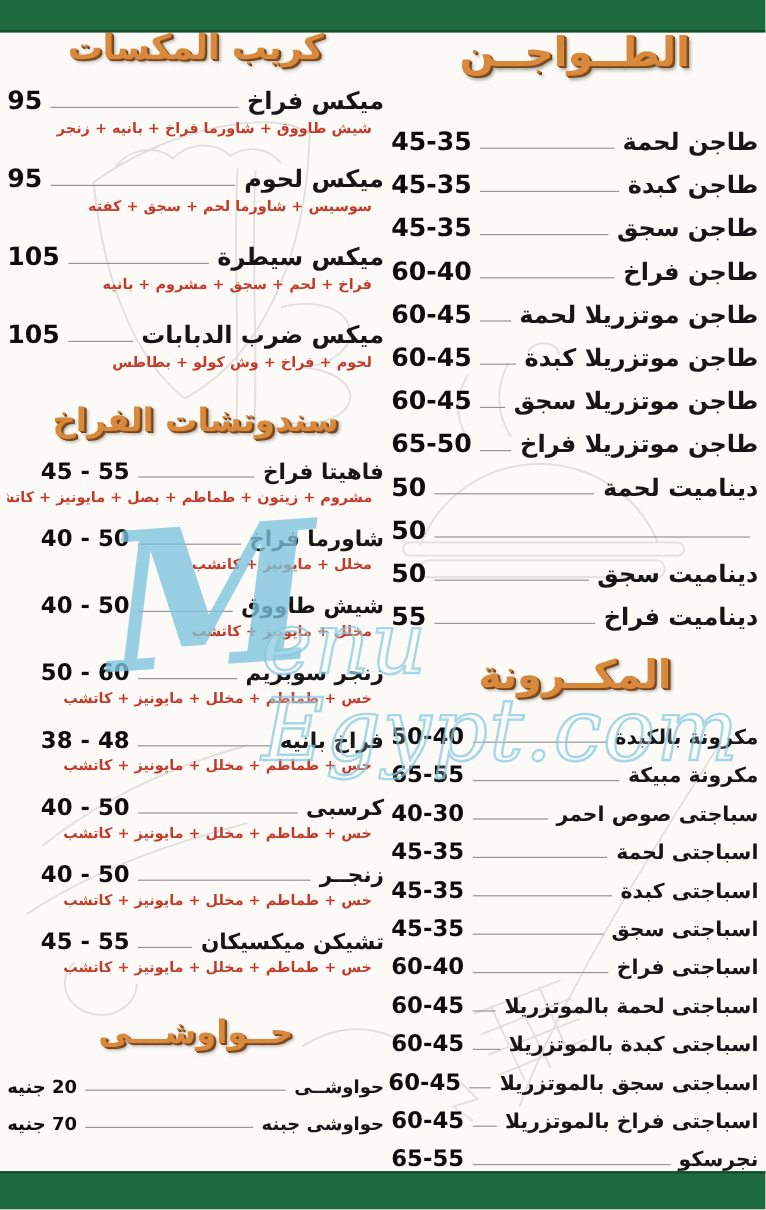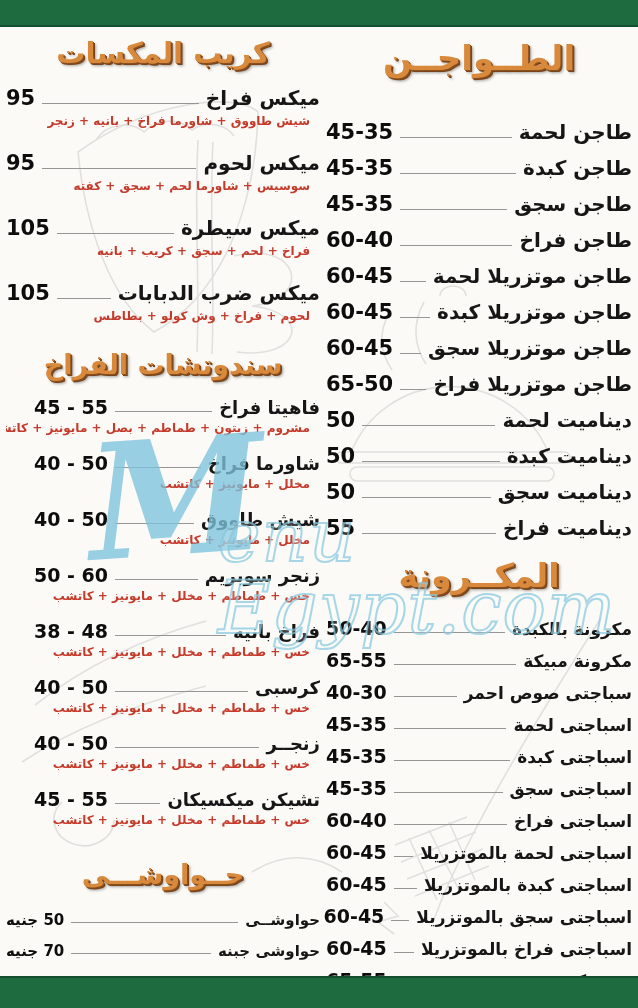--- a/index.html
+++ b/index.html
@@ -5,21 +5,21 @@
   html,body{margin:0;padding:0;}
   body{
     width:638px;height:1008px;position:relative;overflow:hidden;
     background:#fbfaf6;
     font-family:"DejaVu Sans","Liberation Sans",sans-serif;
   }
   .bar{position:absolute;left:0;right:0;background:#1e6b40;z-index:3;}
   .bar.top{top:0;height:25px;border-bottom:2px solid #14502f;}
   .bar.bottom{bottom:0;height:30px;border-top:2px solid #14502f;}
   .sketches{position:absolute;left:0;top:0;z-index:0;pointer-events:none;}
-  .col{position:absolute;top:30px;z-index:1;}
+  .col{position:absolute;top:16px;z-index:1;}
   .col-right{left:326px;width:306px;}
   .col-left{left:6px;width:314px;}
   .section-title{
     text-align:center;font-weight:bold;
     color:#d8893b;
     text-shadow:1px 1px 0 #8a4f1d,2px 2px 0 #7a441a,3px 3px 3px rgba(0,0,0,.35);
     letter-spacing:1px;
     direction:rtl;
   }
   .s-tagines .section-title{font-size:34px;margin:8px 0 30px;}
@@ -157,21 +157,20 @@
         </div>
         <div class="item">
           <div class="mrow">
             <span class="iname">ديناميت لحمة</span>
             <span class="leader"></span>
             <span class="iprice">50</span>
           </div>
         </div>
         <div class="item">
           <div class="mrow">
-            <span class="iname">ديناميت كبدة</span>
             <span class="leader"></span>
             <span class="iprice">50</span>
           </div>
         </div>
         <div class="item">
           <div class="mrow">
             <span class="iname">ديناميت سجق</span>
             <span class="leader"></span>
             <span class="iprice">50</span>
           </div>
@@ -291,21 +290,21 @@
             <span class="iprice">95</span>
           </div>
           <div class="desc">سوسيس + شاورما لحم + سجق + كفته</div>
         </div>
         <div class="item">
           <div class="mrow">
             <span class="iname">ميكس سيطرة</span>
             <span class="leader"></span>
             <span class="iprice">105</span>
           </div>
-          <div class="desc">فراخ + لحم + سجق + كريب + بانيه</div>
+          <div class="desc">فراخ + لحم + سجق + مشروم + بانيه</div>
         </div>
         <div class="item">
           <div class="mrow">
             <span class="iname">ميكس ضرب الدبابات</span>
             <span class="leader"></span>
             <span class="iprice">105</span>
           </div>
           <div class="desc">لحوم + فراخ + وش كولو + بطاطس</div>
         </div>
       </section>
@@ -375,21 +374,21 @@
           </div>
           <div class="desc">خس + طماطم + مخلل + مايونيز + كاتشب</div>
         </div>
       </section>
       <section class="s-hawawshi">
         <div class="section-title">حــواوشـــى</div>
         <div class="item">
           <div class="mrow">
             <span class="iname">حواوشــى</span>
             <span class="leader"></span>
-            <span class="iprice">50 جنيه</span>
+            <span class="iprice">20 جنيه</span>
           </div>
         </div>
         <div class="item">
           <div class="mrow">
             <span class="iname">حواوشى جبنه</span>
             <span class="leader"></span>
             <span class="iprice">70 جنيه</span>
           </div>
         </div>
       </section>

